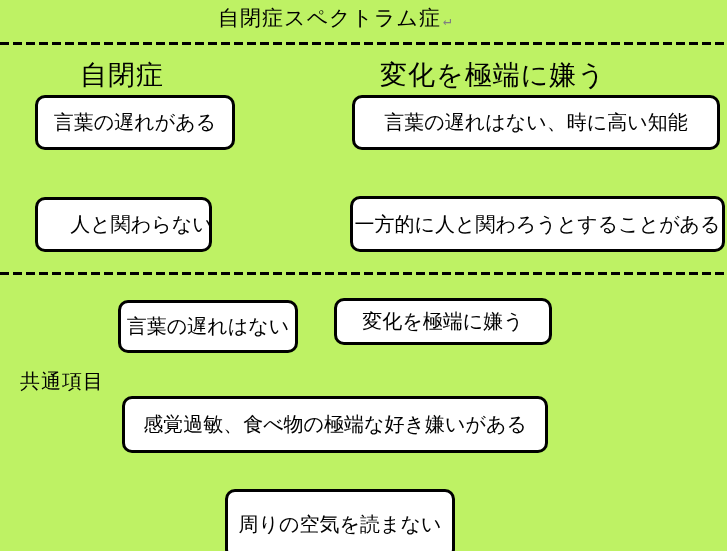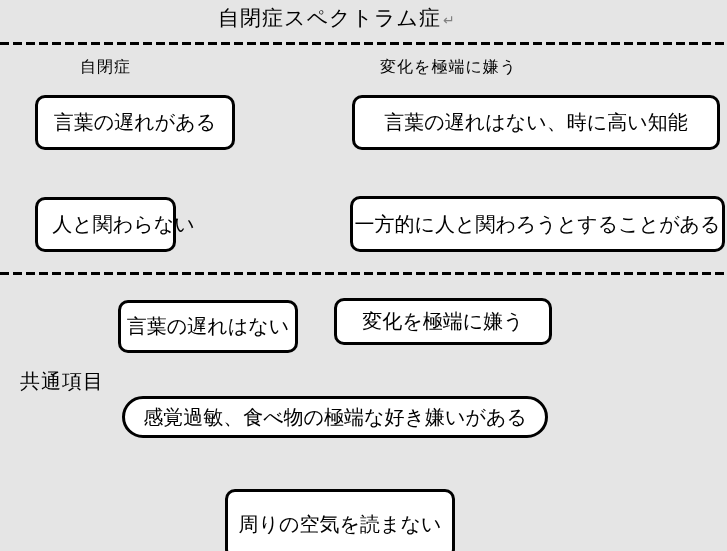--- a/index.html
+++ b/index.html
@@ -1,21 +1,21 @@
 <!DOCTYPE html>
 <html><head>
 <meta charset="utf-8">
 <style>
   html, body { margin: 0; padding: 0; background: #ffffff; }
   .canvas {
     position: relative;
     width: 727px;
     height: 551px;
-    background: #e5e5e5;
-    font-family: Liberation Sans, sans-serif;
+    background: #bef264;
+    font-family: Liberation Mono, monospace;
     color: #000000;
     overflow: hidden;
   }
   .title {
     position: absolute;
     left: 218px;
     top: 4px;
     font-size: 21px;
     white-space: nowrap;
     letter-spacing: 1px;
@@ -30,45 +30,45 @@
     position: absolute;
     left: 0;
     width: 727px;
     height: 3px;
     background: repeating-linear-gradient(90deg, #000 0 9px, transparent 9px 13px);
   }
   .d1 { top: 42px; }
   .d2 { top: 272px; }
   .hdr {
     position: absolute;
-    font-size: 16px;
+    font-size: 27px;
     white-space: nowrap;
     letter-spacing: 1px;
   }
   .hdr-left  { left: 80px;  top: 57px; }
   .hdr-right { left: 380px; top: 57px; }
   .box {
     position: absolute;
     box-sizing: border-box;
     border: 3px solid #000000;
     border-radius: 10px;
     background: #ffffff;
     display: flex;
     align-items: center;
     justify-content: center;
     font-size: 20px;
     white-space: nowrap;
   }
   .b-a1 { left: 35px;  top: 95px;  width: 200px; height: 55px; }
   .b-s1 { left: 352px; top: 95px;  width: 368px; height: 55px; }
-  .b-a2 { left: 35px;  top: 197px; width: 141px; height: 55px; padding-left: 36px; }
+  .b-a2 { left: 35px;  top: 197px; width: 177px; height: 55px; padding-left: 36px; }
   .b-s2 { left: 350px; top: 196px; width: 375px; height: 56px; }
   .b-c1 { left: 118px; top: 300px; width: 180px; height: 53px; }
   .b-c2 { left: 334px; top: 298px; width: 218px; height: 47px; }
-  .b-c3 { left: 122px; top: 396px; width: 426px; height: 42px; border-radius: 21px; }
+  .b-c3 { left: 122px; top: 396px; width: 426px; height: 57px; }
   .b-c4 { left: 225px; top: 489px; width: 230px; height: 70px; }
   .label-common {
     position: absolute;
     left: 20px;
     top: 368px;
     font-size: 20px;
     white-space: nowrap;
     letter-spacing: 1px;
   }
 </style>

